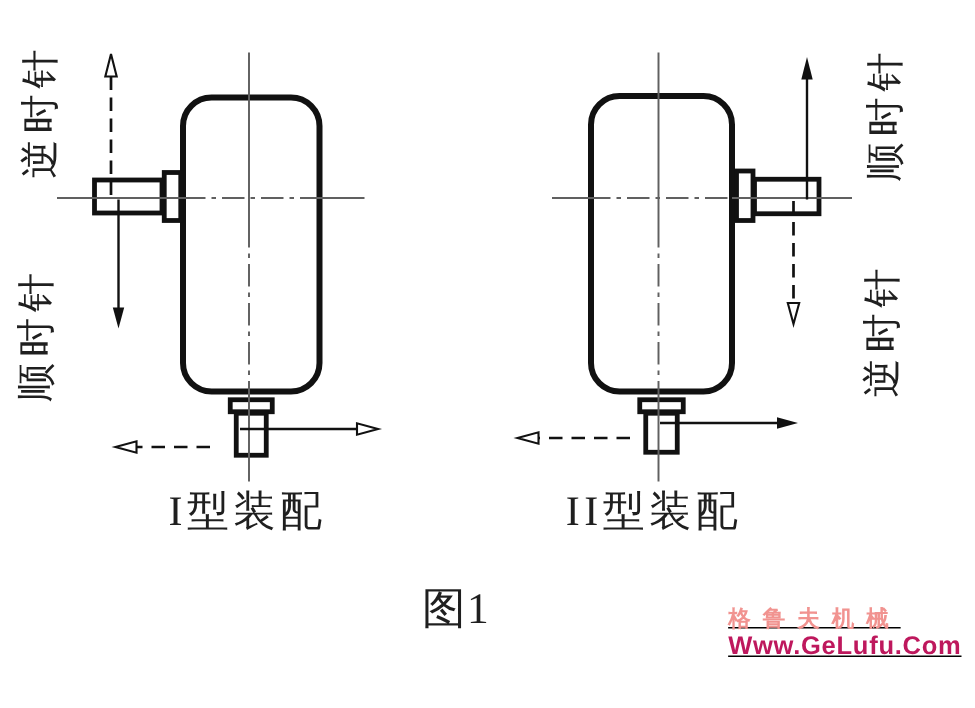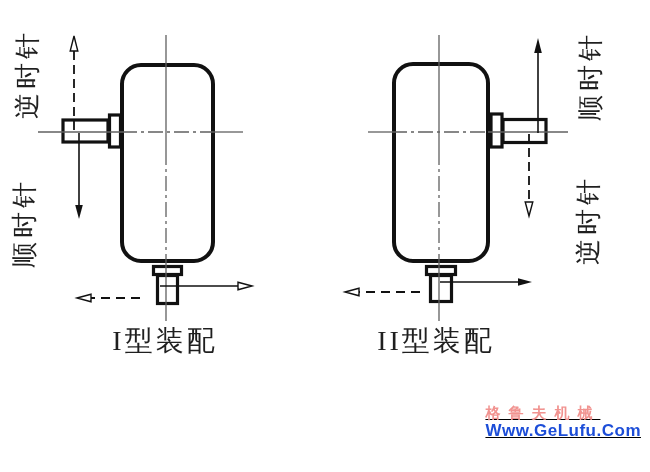--- a/index.html
+++ b/index.html
@@ -114,20 +114,21 @@
       </g>
 
       <text x="590" y="76" transform="rotate(-90 590 76)" text-anchor="middle" dominant-baseline="central" font-size="26" letter-spacing="4" fill="#1f1f1f">顺时针</text>
       <text x="588" y="220" transform="rotate(-90 588 220)" text-anchor="middle" dominant-baseline="central" font-size="26" letter-spacing="4" fill="#1f1f1f">逆时针</text>
 
       <text x="436" y="350" text-anchor="middle" font-size="28" letter-spacing="3" fill="#1f1f1f">II型装配</text>
     </g>
   </svg>
 
   <div class="caption">
+    <span>图1</span>
   </div>
 
   <div class="watermark">
     <div class="wm1" style="color:#f19390;">格鲁夫机械</div>
-    <div class="wm2" style="color:#1d4ed8;">Www.GeLufu.Com</div>
+    <div class="wm2" style="color:#be185d;">Www.GeLufu.Com</div>
   </div>
 
 </div>
 
 </body></html>

